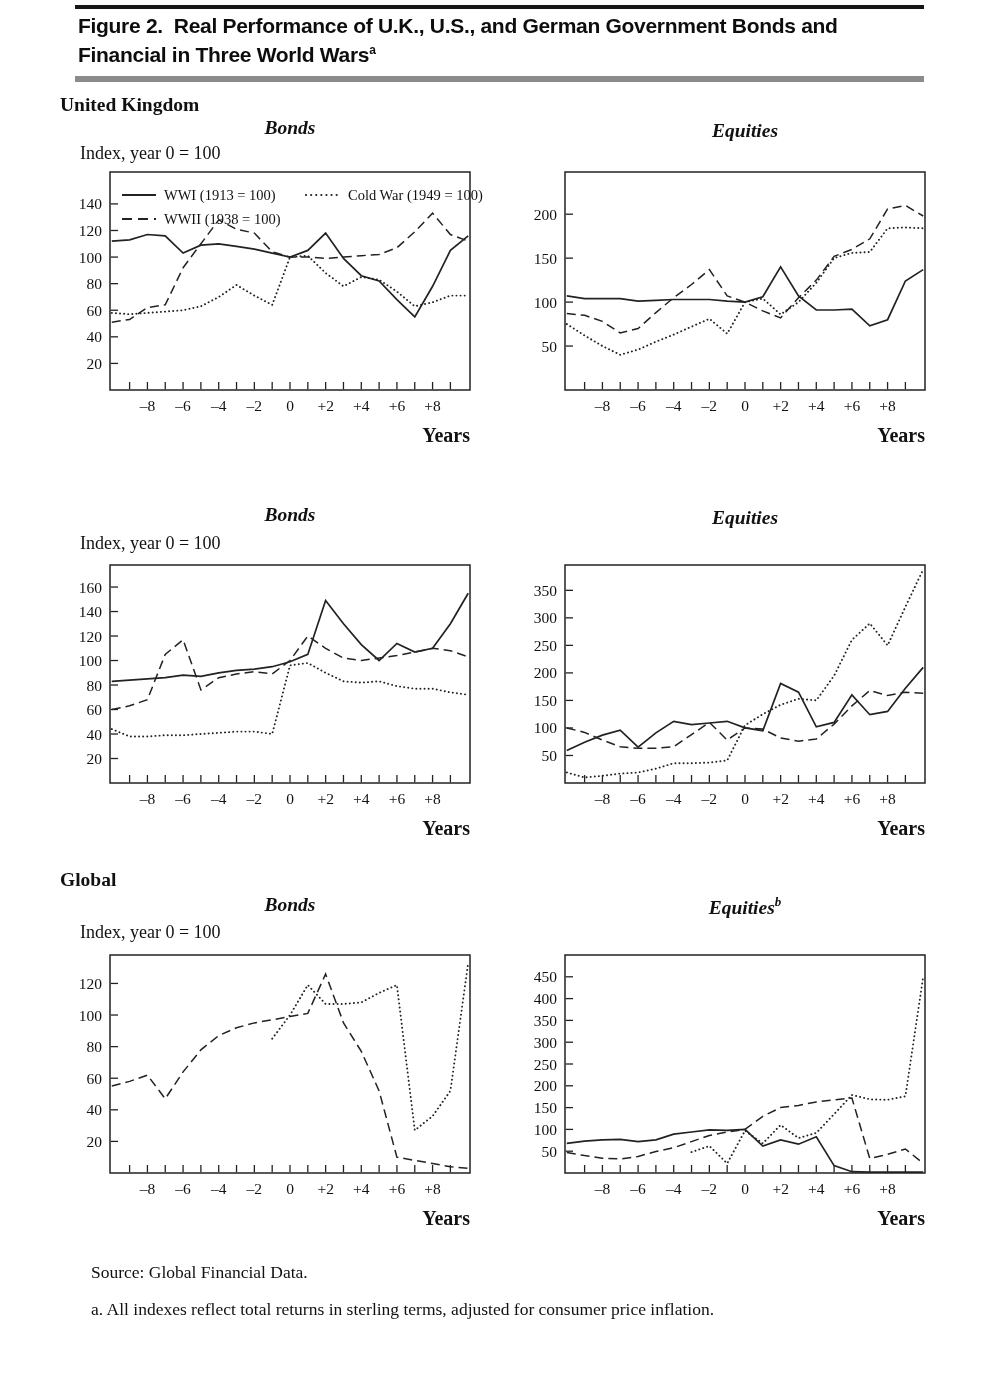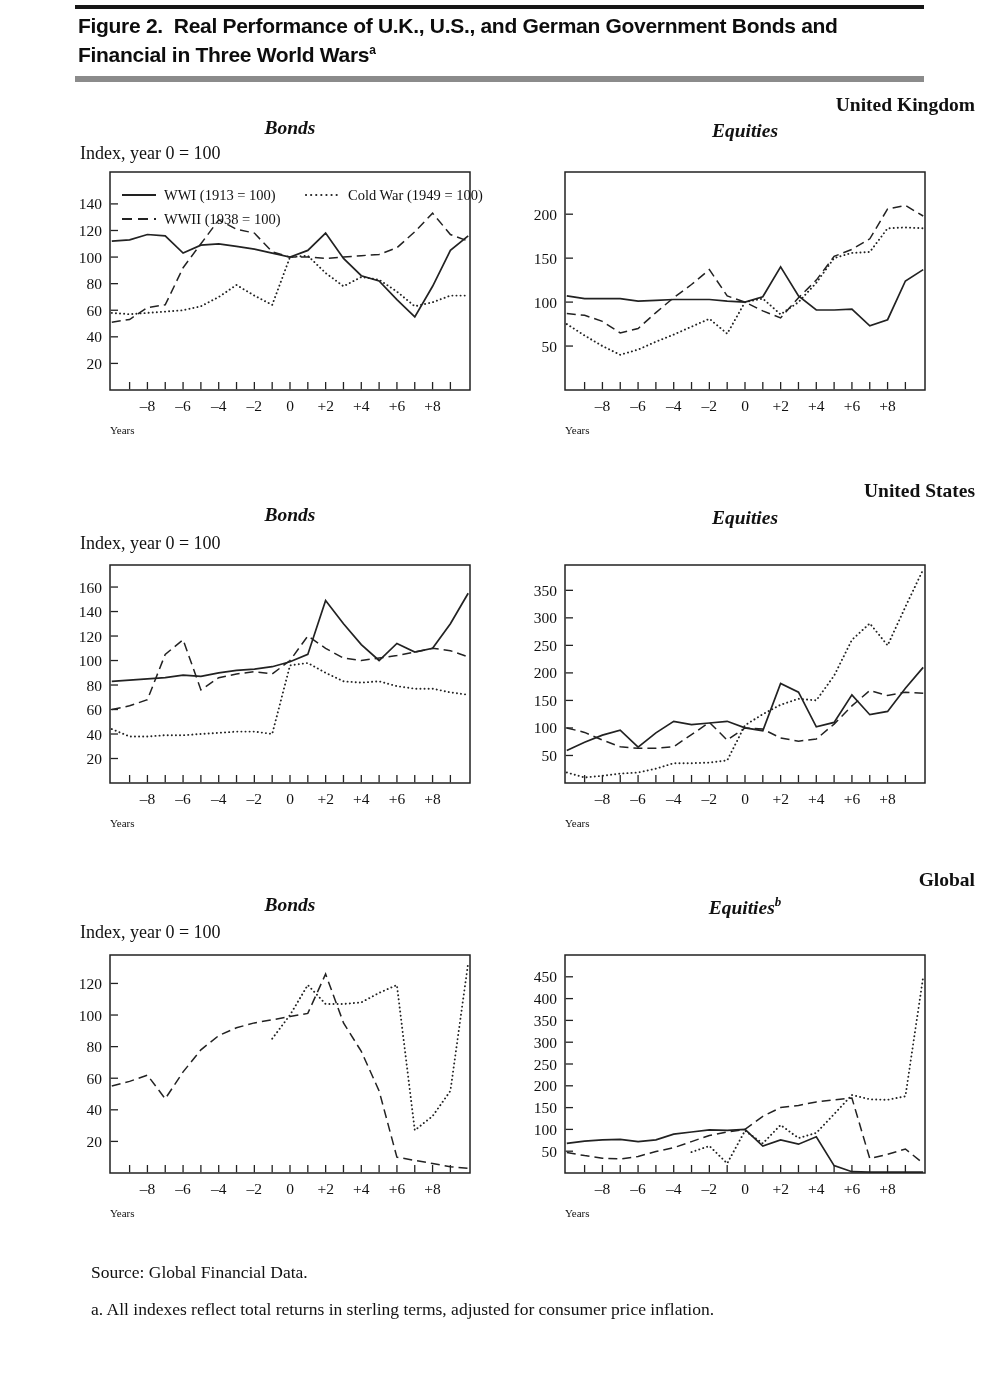--- a/index.html
+++ b/index.html
@@ -5,27 +5,27 @@
   html,body{margin:0;padding:0;background:#ffffff;}
   .page{position:relative;width:1004px;height:1382px;background:#ffffff;overflow:hidden;
         font-family:"Liberation Serif",serif;color:#111;}
   .rule-top{position:absolute;left:75px;top:5px;width:849px;height:4px;background:#161616;}
   .rule-gray{position:absolute;left:75px;top:76px;width:849px;height:6px;background:#8b8b8b;}
   .fig-title{position:absolute;left:78px;top:13px;width:810px;
              font-family:"Liberation Sans",sans-serif;font-weight:bold;
              font-size:21px;line-height:25px;letter-spacing:-0.3px;color:#0d0d0d;}
   .fig-title sup{font-size:12px;}
   .figlabel{margin-right:11px;}
-  .country{position:absolute;left:60px;width:915px;text-align:right;
+  .country{position:absolute;left:60px;width:915px;text-align:left;
            font-size:19.5px;font-weight:bold;}
   .ctitle{position:absolute;width:360px;text-align:center;font-size:19.5px;font-weight:bold;font-style:italic;}
   .ctitle sup{font-size:13px;}
   .ctitle.l{left:110px;} .ctitle.r{left:565px;}
   .index-label{position:absolute;left:80px;font-size:18px;}
-  .years{position:absolute;width:360px;text-align:left;font-size:11px;}
+  .years{position:absolute;width:360px;text-align:right;font-size:20px;font-weight:bold;}
   .years.l{left:110px;} .years.r{left:565px;}
   svg.chart{position:absolute;overflow:visible;}
   svg.chart text{fill:#111;font-family:"Liberation Serif",serif;}
   .footer{position:absolute;left:68px;top:1248px;width:868px;font-size:17.5px;line-height:25px;}
   .footer p{margin:12px;text-indent:11px;}
 </style>
 </head>
 <body>
 
 <div class="page">
@@ -132,21 +132,20 @@
       <text x="301.28712871287127" y="247" text-anchor="middle" font-size="15.5">+4</text>
       <text x="336.930693069307" y="247" text-anchor="middle" font-size="15.5">+6</text>
       <text x="372.57425742574264" y="247" text-anchor="middle" font-size="15.5">+8</text>
       <polyline points="51.8,131.9 69.6,134.6 87.4,134.6 105.2,134.6 123.1,137.2 140.9,136.3 158.7,135.5 176.5,135.5 194.4,135.5 212.2,137.2 230.0,138.1 247.8,132.8 265.6,102.9 283.5,131.9 301.3,146.0 319.1,146.0 336.9,145.1 354.8,161.8 372.6,155.7 390.4,117.0 408.2,105.6" fill="none" stroke="#222222" stroke-width="1.7"></polyline>
       <polyline points="51.8,149.5 69.6,151.3 87.4,157.4 105.2,168.9 123.1,164.5 140.9,148.6 158.7,133.7 176.5,120.5 194.4,105.6 212.2,131.9 230.0,138.1 247.8,146.9 265.6,153.9 283.5,133.7 301.3,116.1 319.1,92.4 336.9,85.4 354.8,74.8 372.6,44.9 390.4,41.4 408.2,52.0" fill="none" stroke="#222222" stroke-width="1.5" stroke-dasharray="9 5"></polyline>
       <polyline points="51.8,160.1 69.6,171.5 87.4,182.0 105.2,190.8 123.1,185.6 140.9,177.7 158.7,170.6 176.5,162.7 194.4,154.8 212.2,169.7 230.0,138.1 247.8,134.6 265.6,150.4 283.5,138.1 301.3,118.8 319.1,94.1 336.9,88.9 354.8,88.0 372.6,64.3 390.4,63.4 408.2,64.3" fill="none" stroke="#222222" stroke-width="1.9" stroke-dasharray="0.1 4" stroke-linecap="round"></polyline>
     </svg>
   <div class="years l" style="top:424px">Years</div>
   <div class="years r" style="top:424px">Years</div>
 
-  <div class="country" style="top:480px">United States</div>
   <div class="ctitle l" style="top:504px">Bonds</div>
   <div class="ctitle r" style="top:504px"><span>Equities</span><sup></sup></div>
   <div class="index-label" style="top:533px">Index, year 0 = 100</div>
   <svg class="chart" style="left:60px;top:557px" width="420" height="254">
       <rect x="50" y="8" width="360" height="218" fill="none" stroke="#222222" stroke-width="1.5"></rect>
       <line x1="50.7" y1="201.5056179775281" x2="58" y2="201.5056179775281" stroke="#222222" stroke-width="1.3"></line>
       <text x="42" y="207.0056179775281" text-anchor="end" font-size="15.5">20</text>
       <line x1="50.7" y1="177.01123595505618" x2="58" y2="177.01123595505618" stroke="#222222" stroke-width="1.3"></line>
       <text x="42" y="182.51123595505618" text-anchor="end" font-size="15.5">40</text>
       <line x1="50.7" y1="152.51685393258427" x2="58" y2="152.51685393258427" stroke="#222222" stroke-width="1.3"></line>

